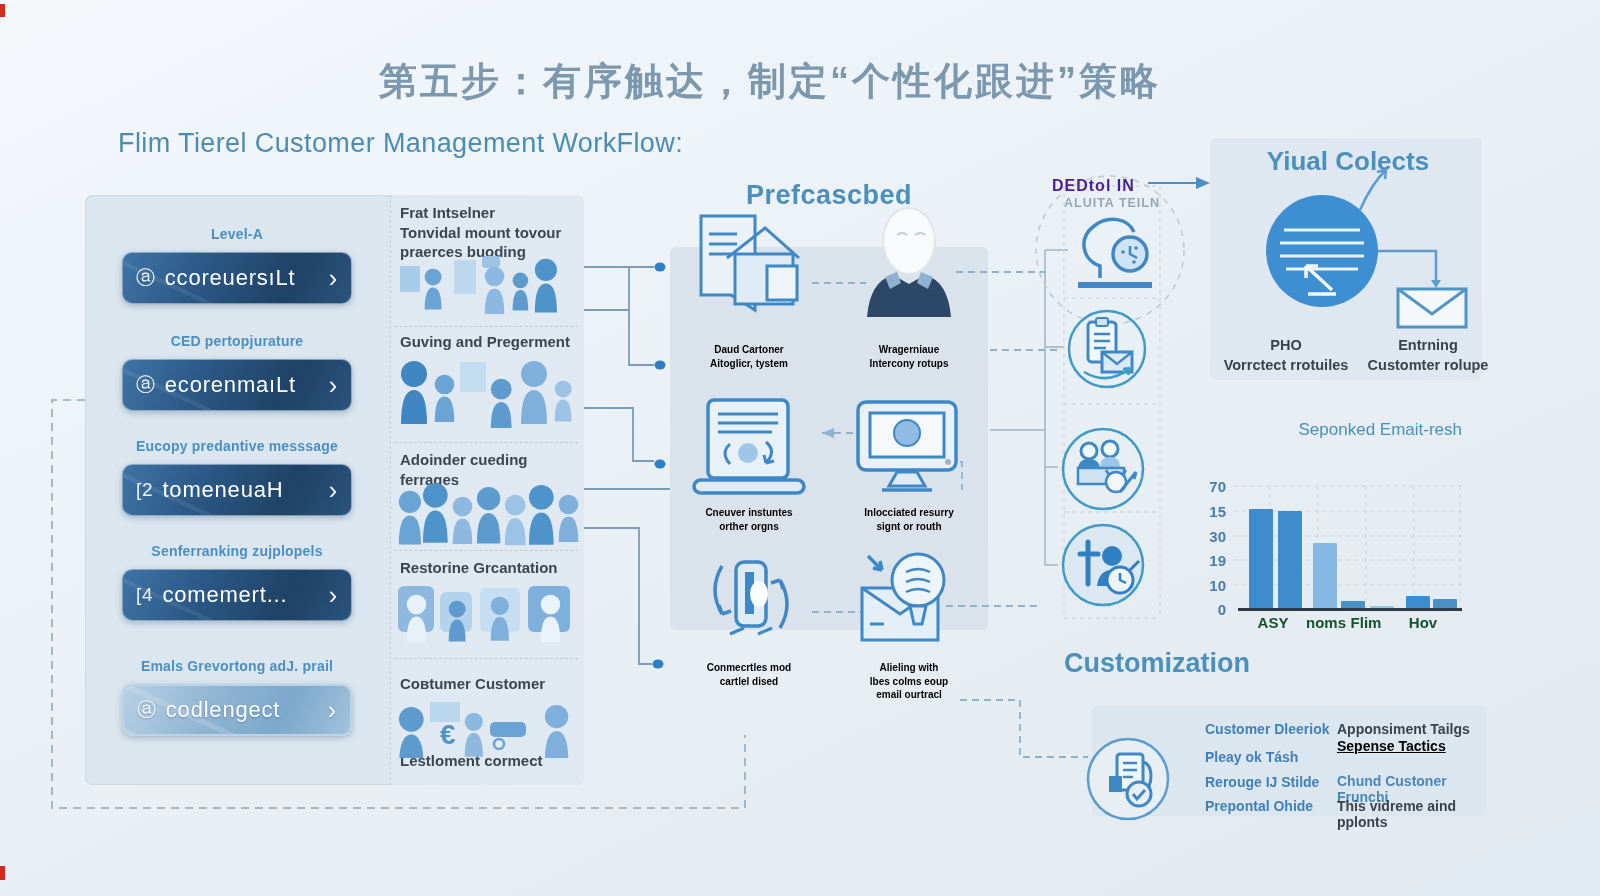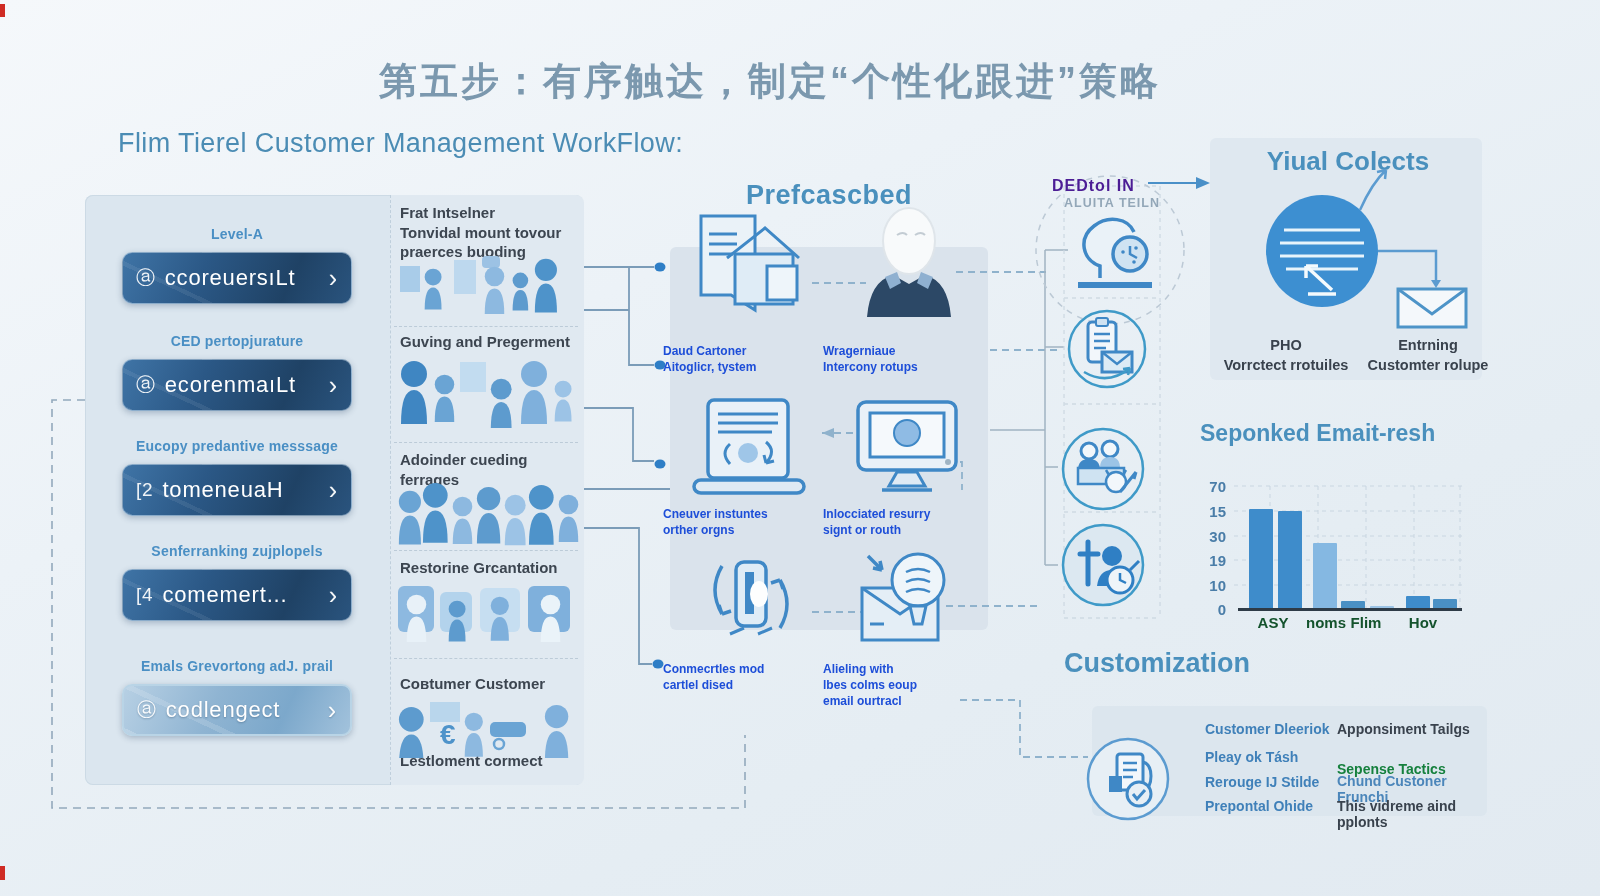--- a/index.html
+++ b/index.html
@@ -37,36 +37,36 @@
   .btn .ico{font-size:19px;opacity:.92;margin-right:9px;font-weight:400}
   .btn .chev{margin-left:auto;font-size:25px;opacity:.95}
 
   .step-text{left:400px;width:180px;font-size:15px;font-weight:700;color:#3c4550;
     line-height:1.3;white-space:pre-line}
   .sep{left:394px;width:184px;height:0;border-top:1px dashed #bccbd8;z-index:2;position:absolute}
 
   #center-title{left:670px;top:180px;width:318px;text-align:center;font-size:27px;
     color:#4a90bd;font-weight:600;letter-spacing:.5px}
   #center-panel{left:670px;top:247px;width:318px;height:383px;background:#dae3ec;border-radius:6px}
-  .cap{width:172px;text-align:left;font-size:12px;font-weight:700;color:#1d4ed8;
+  .cap{width:172px;text-align:center;font-size:10px;font-weight:700;color:#000000;
     line-height:1.35;white-space:pre-line}
 
   #pipeline-title{left:1052px;top:176px;width:120px;text-align:left;font-size:16px;
     font-weight:700;color:#4c1d95;letter-spacing:1px;line-height:1.2}
   #pipeline-sub{left:1046px;top:196px;width:132px;text-align:center;font-size:12.5px;
     font-weight:600;color:#93a7b8;letter-spacing:1px}
 
   #collect-panel{left:1210px;top:138px;width:272px;height:242px;background:#dfe8f0;border-radius:6px}
   #collect-title{left:1214px;top:146px;width:268px;text-align:center;font-size:26px;
     color:#4a90bd;font-weight:600}
   .ycap{width:160px;text-align:center;font-size:14.5px;font-weight:700;color:#39424d;
     line-height:1.35;white-space:pre-line}
 
-  #chart-title{left:1200px;top:420px;width:262px;text-align:left;font-size:23px;
-    color:#4a90bd;font-weight:700}
+  #chart-title{left:1200px;top:420px;width:262px;text-align:right;font-size:17px;
+    color:#4a90bd;font-weight:400}
   .ytick{width:32px;text-align:right;font-size:15px;color:#4a7da8;font-weight:600}
   .xtick{width:44px;text-align:center;font-size:15px;color:#14532d;font-weight:600}
   #bar-group{left:1249px;top:486px;width:212px;height:124px}
   .bar{position:absolute;bottom:0;width:24px;border-radius:1px}
   #axis-line{left:1238px;top:608px;width:224px;height:3px;background:#2e3b47}
 
   #custom-title{left:1064px;top:648px;font-size:27px;color:#4a90bd;font-weight:600}
   #custom-panel{left:1092px;top:706px;width:395px;height:110px;background:#dce6ee;border-radius:6px}
   .c1{left:1205px;width:130px;font-size:14px;font-weight:700;color:#3f80b9}
   .c2{left:1337px;width:160px;font-size:14px;font-weight:700;color:#39424d}
@@ -410,17 +410,17 @@
   <path d="M58,26 q8,2 8,14 q0,12 -8,16" fill="none" stroke="#3f88c6" stroke-width="3"></path>
   <circle cx="54" cy="58" r="12" fill="#e7eff5" stroke="#3f88c6" stroke-width="3"></circle>
   <path d="M48,58 l4,5 l8,-9" fill="none" stroke="#3f88c6" stroke-width="3"></path>
 </svg>
 <div class="abs c1" style="top:721px">Customer Dleeriok</div>
 <div class="abs c1" style="top:749px">Pleay ok Tásh</div>
 <div class="abs c1" style="top:774px">Rerouge IJ Stilde</div>
 <div class="abs c1" style="top:798px">Prepontal Ohide</div>
 <div class="abs c2" style="top: 721px; color: rgb(57, 66, 77);">Apponsiment Tailgs</div>
 <div class="abs c2" style="top: 749px; color: rgb(75, 134, 186); margin-top: 24px;">Chund Custoner Frunchi</div>
-<div class="abs c2" style="top: 761px; color: #15803d;">Sepense Tactics</div>
+<div class="abs c2" style="top: 738px; color: #000000; text-decoration: underline;">Sepense Tactics</div>
 <div class="abs c2" style="top: 798px; color: rgb(57, 66, 77);">This vidreme aind pplonts</div>
 
 <div class="red-mark" style="left:0;top:4px;width:5px;height:13px"></div>
 <div class="red-mark" style="left:0;top:866px;width:5px;height:14px"></div>
 
 </body></html>

